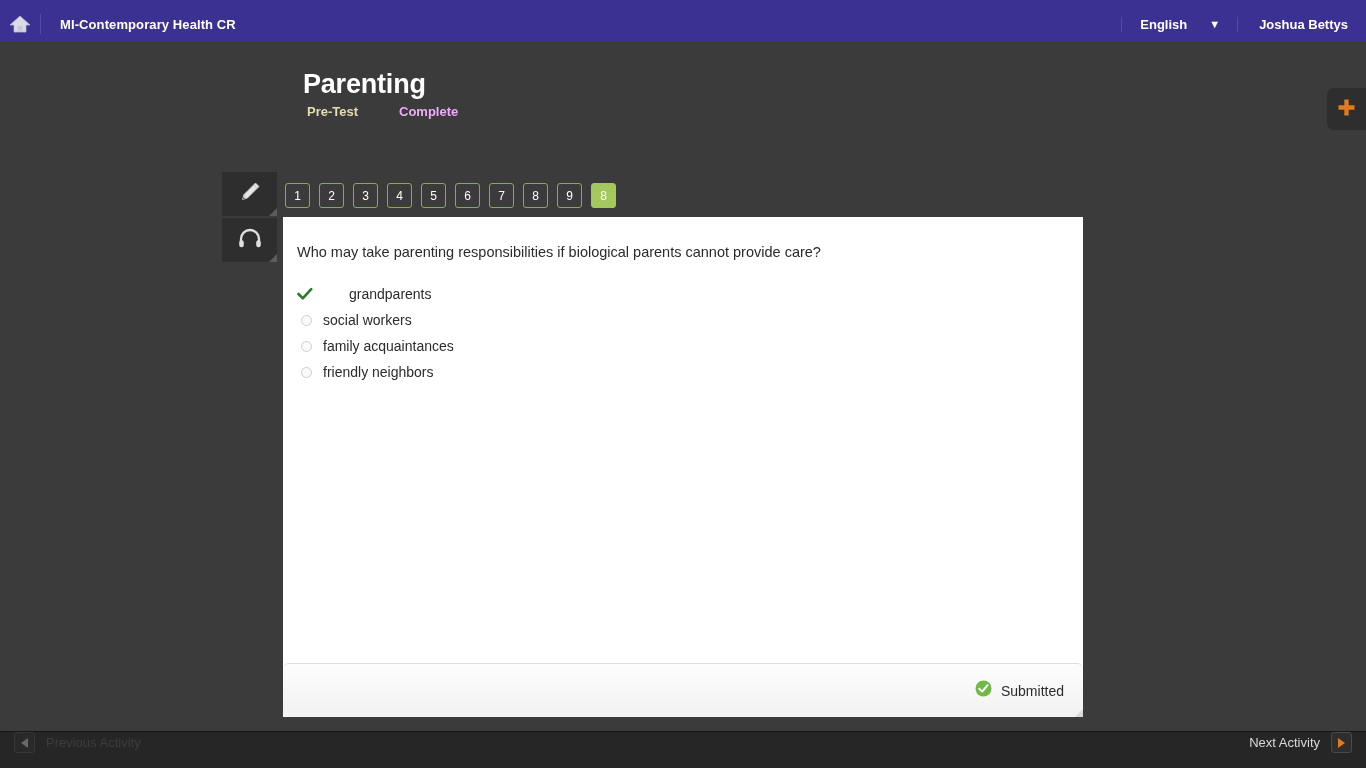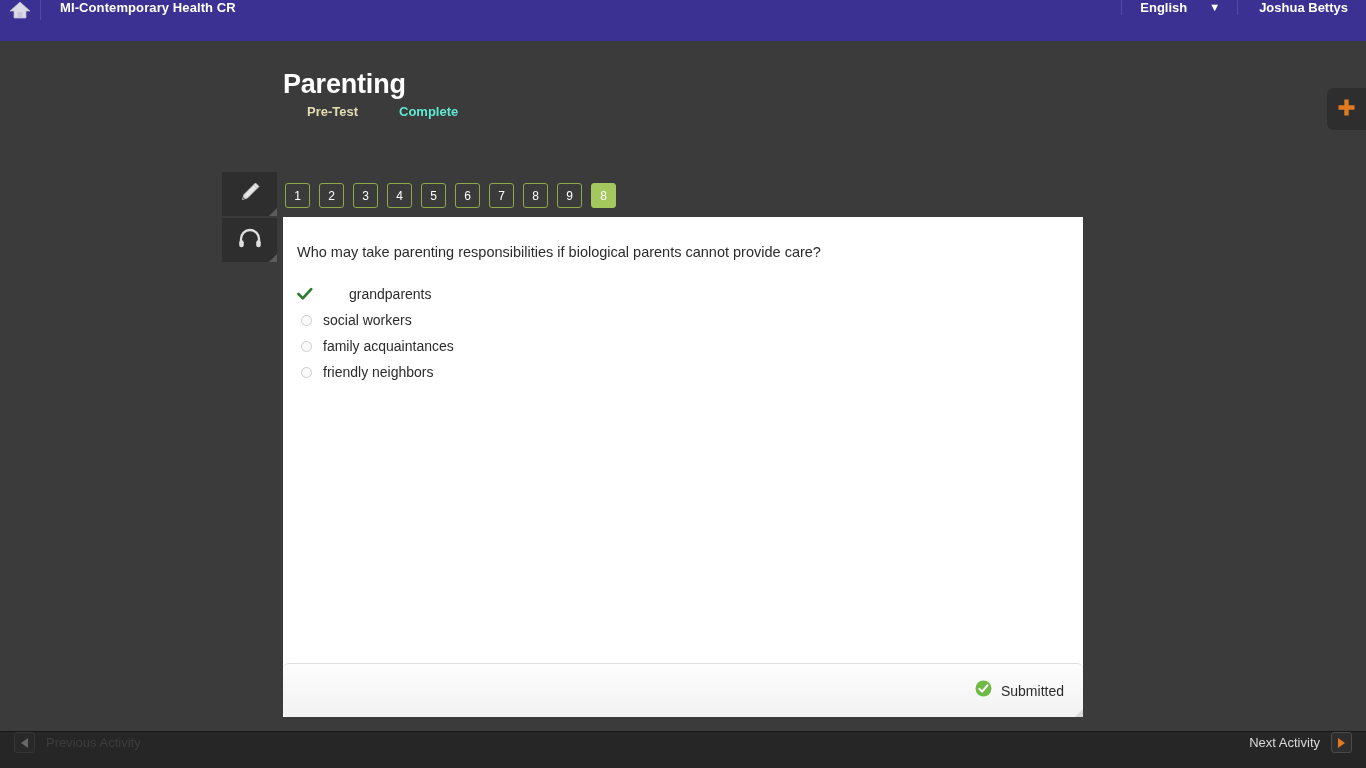--- a/index.html
+++ b/index.html
@@ -12,21 +12,21 @@
     background: #3b3b3b;
   }
 
   
   .topbar {
     position: absolute;
     top: 0; left: 0;
     width: 1366px; height: 48px;
     background: #3b3192;
     display: flex;
-    align-items: flex-start;
+    align-items: center;
   }
   .home-cell {
     width: 41px;
     display: flex;
     align-items: center;
     justify-content: center;
     border-right: 1px solid #524aa5;
     cursor: pointer;
   }
   .home-icon svg { display: block; }
@@ -97,35 +97,36 @@
     top: 27px;
     left: 283px;
     width: 800px;
   }
   .activity-title {
     color: #ffffff;
     font-size: 27px;
     font-weight: bold;
     line-height: 32px;
     letter-spacing: -0.2px;
+    margin-left: 20px;
   }
   .sub-row {
     margin-top: 4px;
     display: flex;
     align-items: flex-end;
     padding-left: 24px;
   }
   .sub-type {
     color: #e5dcb2;
     font-size: 13px;
     font-weight: bold;
     width: 92px;
   }
   .sub-status {
-    color: #5eead4;
+    color: #f0abfc;
     font-size: 13px;
     font-weight: bold;
   }
 
   
   .score-bar {
     position: absolute;
     top: 92px;
     left: 283px;
     width: 800px;

